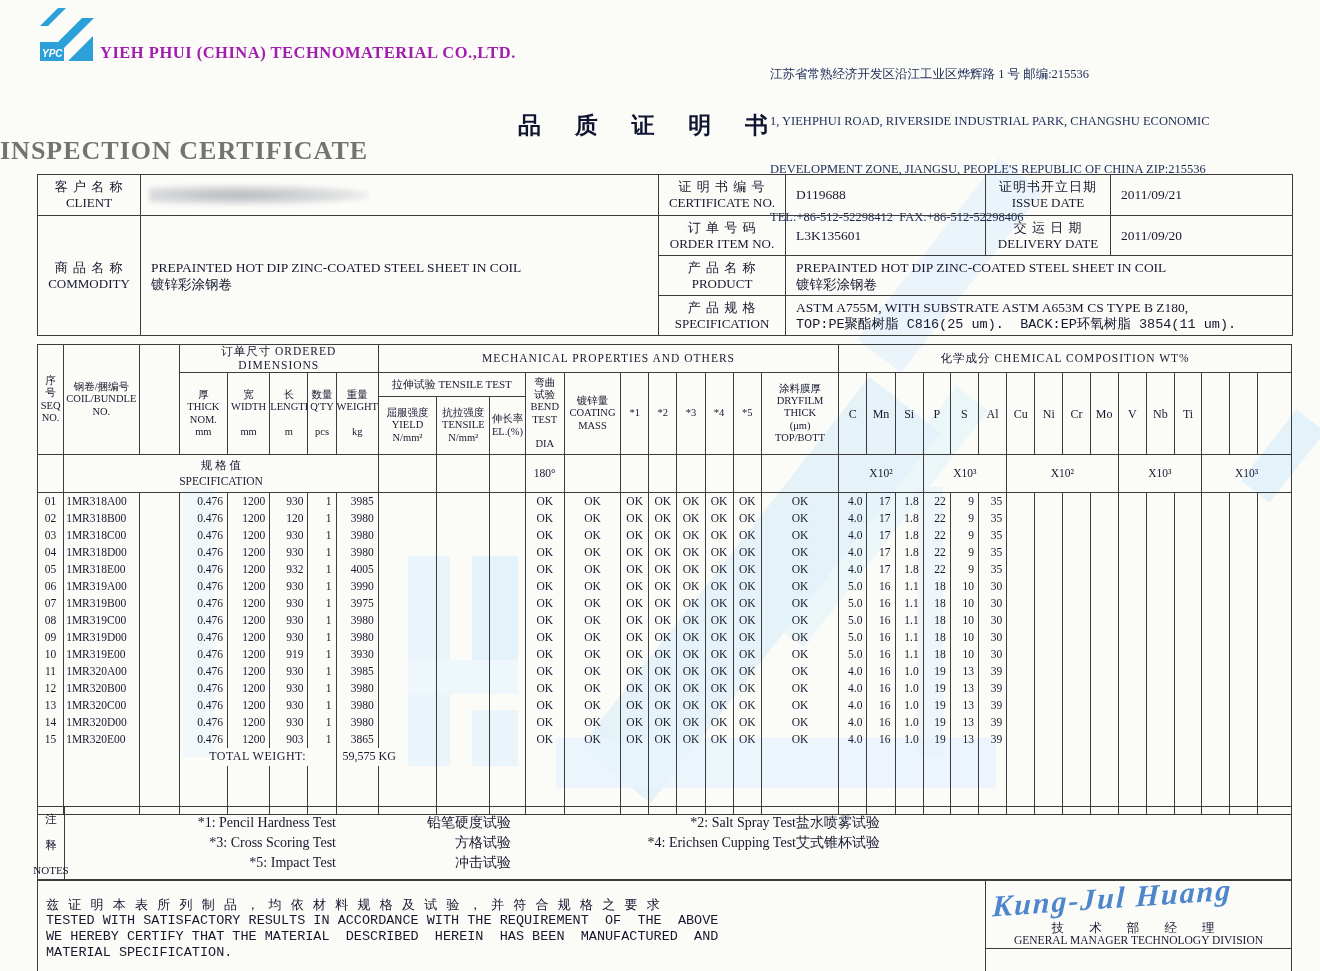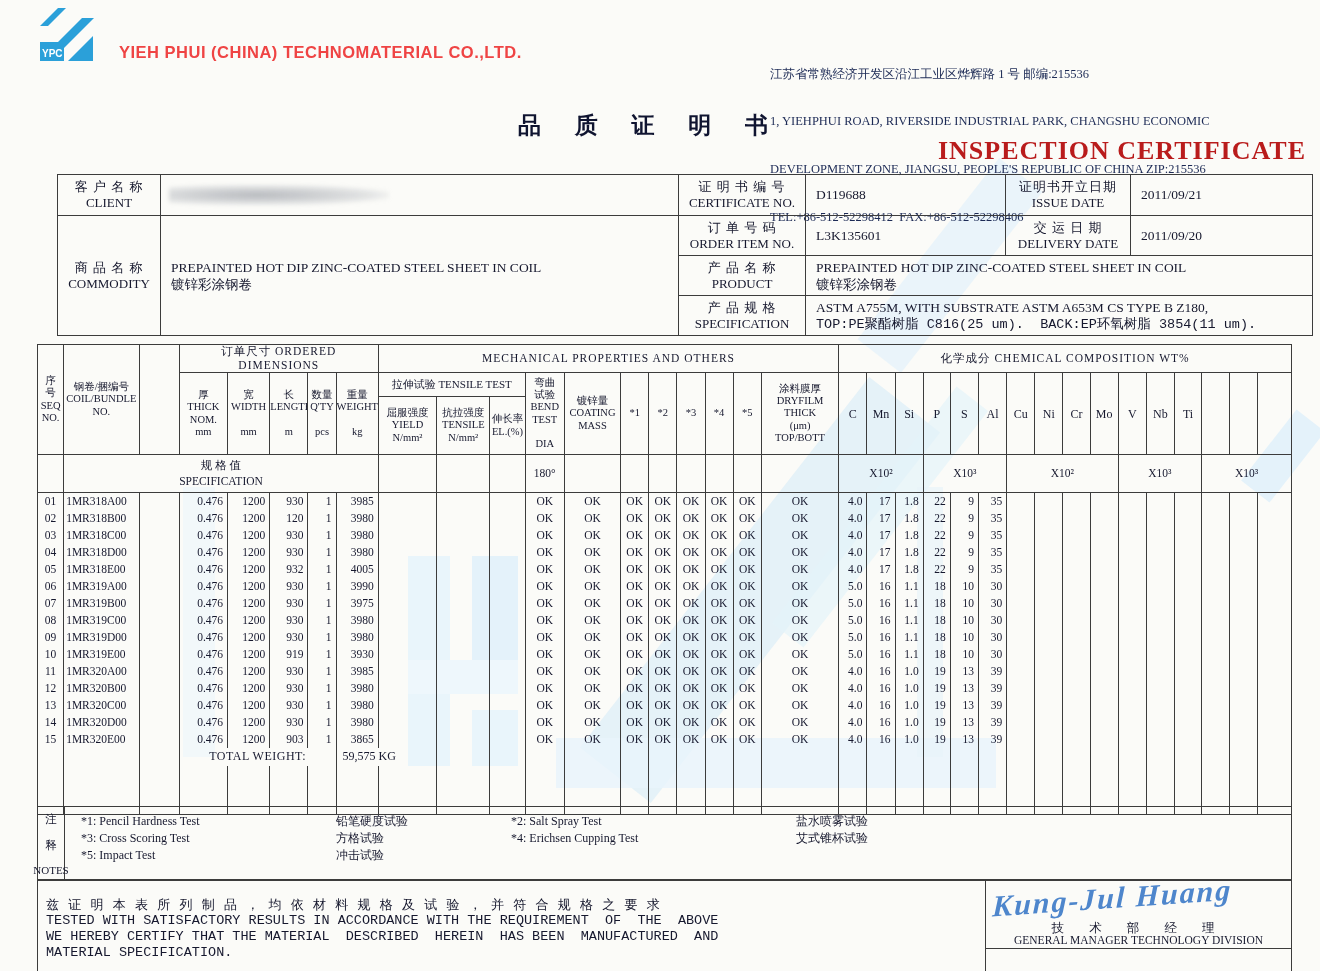--- a/index.html
+++ b/index.html
@@ -16,33 +16,33 @@
   .wm-b1 { left:408px; top:556px; width:42px;  height:210px; background:#e9f5fb; }
   .wm-b2 { left:472px; top:556px; width:46px;  height:130px; background:#e4f2fa; }
   .wm-b3 { left:472px; top:710px; width:46px;  height:56px;  background:#e9f5fb; }
   .wm-b4 { left:408px; top:660px; width:110px; height:34px;  background:#eef7fc; }
   .wm-strip { left:556px; top:738px; width:440px; height:50px; background:#e8f4fb; opacity:.8; }
   .wm-info { left:835px; top:238px; width:230px; height:55px; background:#e6f3fa; transform:rotate(-52deg); opacity:.8; }
   .wm-right { left:1238px; top:438px; width:90px; height:36px; background:#e4f2fa; transform:rotate(-52deg); }
   .wm-colA { left:183px; top:487px; width:32px; height:270px; background:#eef6fb; opacity:.7; }
   .wm-colB { left:917px; top:487px; width:26px; height:270px; background:#e8f3fa; opacity:.7; }
   
-  .logo { position:absolute; left:38px; top:6px; z-index:1; }
+  .logo { position:absolute; left:38px; top:6px; z-index:1;font-style:italic; }
   .co-cn { position:absolute; left:102px; top:4px; z-index:1; font-family:"Liberation Sans","DejaVu Sans",sans-serif;
            font-size:34px; font-weight:bold; color:#8f8f8f; letter-spacing:1px; }
-  .co-en { position:absolute; left:119px; top:43px; z-index:1; font-family:Liberation Sans, sans-serif;
-           font-size:16.5px; font-weight:bold; color:#ef4444; letter-spacing:.5px; }
+  .co-en { position:absolute; left:100px; top:43px; z-index:1; font-family:Liberation Serif, serif;
+           font-size:16.5px; font-weight:bold; color:#a21caf; letter-spacing:.5px; }
   .addr { position:absolute; left:770px; top:35px; z-index:1; font-size:12.5px; line-height:1.27; color:#1c2a55; white-space:pre; }
   
   .title-cn { position:absolute; left:0; top:110px; width:1300px; text-align:center; z-index:1;
               font-size:23px; font-weight:bold; letter-spacing:14px; color:#0f1430; }
-  .title-en { position:absolute; left:0; top:136px; width:1306px; text-align:right; z-index:1;
-              font-size:26px; font-weight:bold; letter-spacing:1px; color:#b91c1c; }
+  .title-en { position:absolute; left:0; top:136px; width:1306px; text-align:left; z-index:1;
+              font-size:26px; font-weight:bold; letter-spacing:1px; color:#737373; }
   
-  table.info { position:absolute; left:37px; top:174px; z-index:1; border-collapse:collapse; table-layout:fixed; width:1255px;margin-left:20px; }
+  table.info { position:absolute; left:37px; top:174px; z-index:1; border-collapse:collapse; table-layout:fixed; width:1255px; }
   .info td { border:1.5px solid #3c3c3c; vertical-align:middle; overflow:hidden; }
   .lbl { text-align:center; font-size:13px; line-height:1.2; }
   .lbl .cn { display:block; letter-spacing:1px; }
   .lbl .en { display:block; font-size:13px; letter-spacing:0; }
   .val { font-size:13.5px; padding-left:10px; }
   .val2 { vertical-align:top; padding-top:3px; }
   .val .ln { line-height:1.25; }
   .pre { white-space:pre;font-family:Liberation Mono, monospace; }
   .smudge { position:relative; height:20px; width:220px; margin-left:8px;
             background:radial-gradient(ellipse at 40% 50%, rgba(115,120,132,.5), rgba(150,156,166,.25) 60%, transparent 78%);
@@ -66,21 +66,21 @@
   .main td.r { text-align:right; padding-right:4px; }
   .main .total-label { text-align:center; letter-spacing:.5px; font-size:12px; }
   .main .total-value { text-align:left; padding-left:6px; font-size:12px; }
   
   .notes { position:absolute; left:37px; top:806px; width:1255px; height:74px; z-index:1;
            border:1px solid #3c3c3c; display:flex; }
   .notes-label { width:27px; border-right:1px solid #3c3c3c; display:flex; flex-direction:column;
                  align-items:center; justify-content:space-between; padding:5px 0 3px 0; font-size:11.5px; }
   .notes-label .nen { font-size:11px; }
   .notes-grid { display:grid; grid-template-columns:255px 175px 285px auto;
-                padding:6px 0 0 16px; font-size:12px; line-height:1.42; align-content:start; }
+                padding:6px 0 0 16px; font-size:14px; line-height:1.42; align-content:start;text-align:right; }
   
   .footer { position:absolute; left:37px; top:880px; width:1255px; height:91px; z-index:1;
             border-left:1px solid #3c3c3c; border-right:1px solid #3c3c3c; border-top:1px solid #3c3c3c; }
   .certify { padding:5px 0 0 8px; font-size:13.5px; line-height:1.2; }
   .certify .ccn { font-size:13px; letter-spacing:3px;margin-top:11px; }
   .sig-box { position:absolute; right:0; top:0; width:306px; height:91px; border-left:1px solid #3c3c3c; }
   .sig-inner { position:absolute; left:0; top:0; width:100%; height:68px; border-bottom:1px solid #3c3c3c; }
   .sig-script { position:absolute; left:6px; top:0px; font-style:italic; font-weight:bold; font-size:30px;
                 color:#4e86cc; transform:rotate(-4deg) skewX(-6deg); letter-spacing:2px; white-space:nowrap; }
   .sig-cn { position:absolute; top:39px; width:100%; text-align:center; font-size:12.5px; letter-spacing:11px; }

